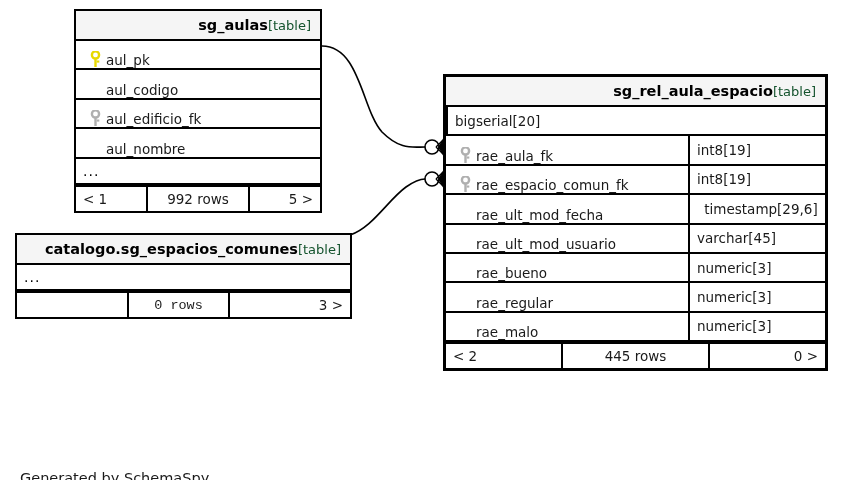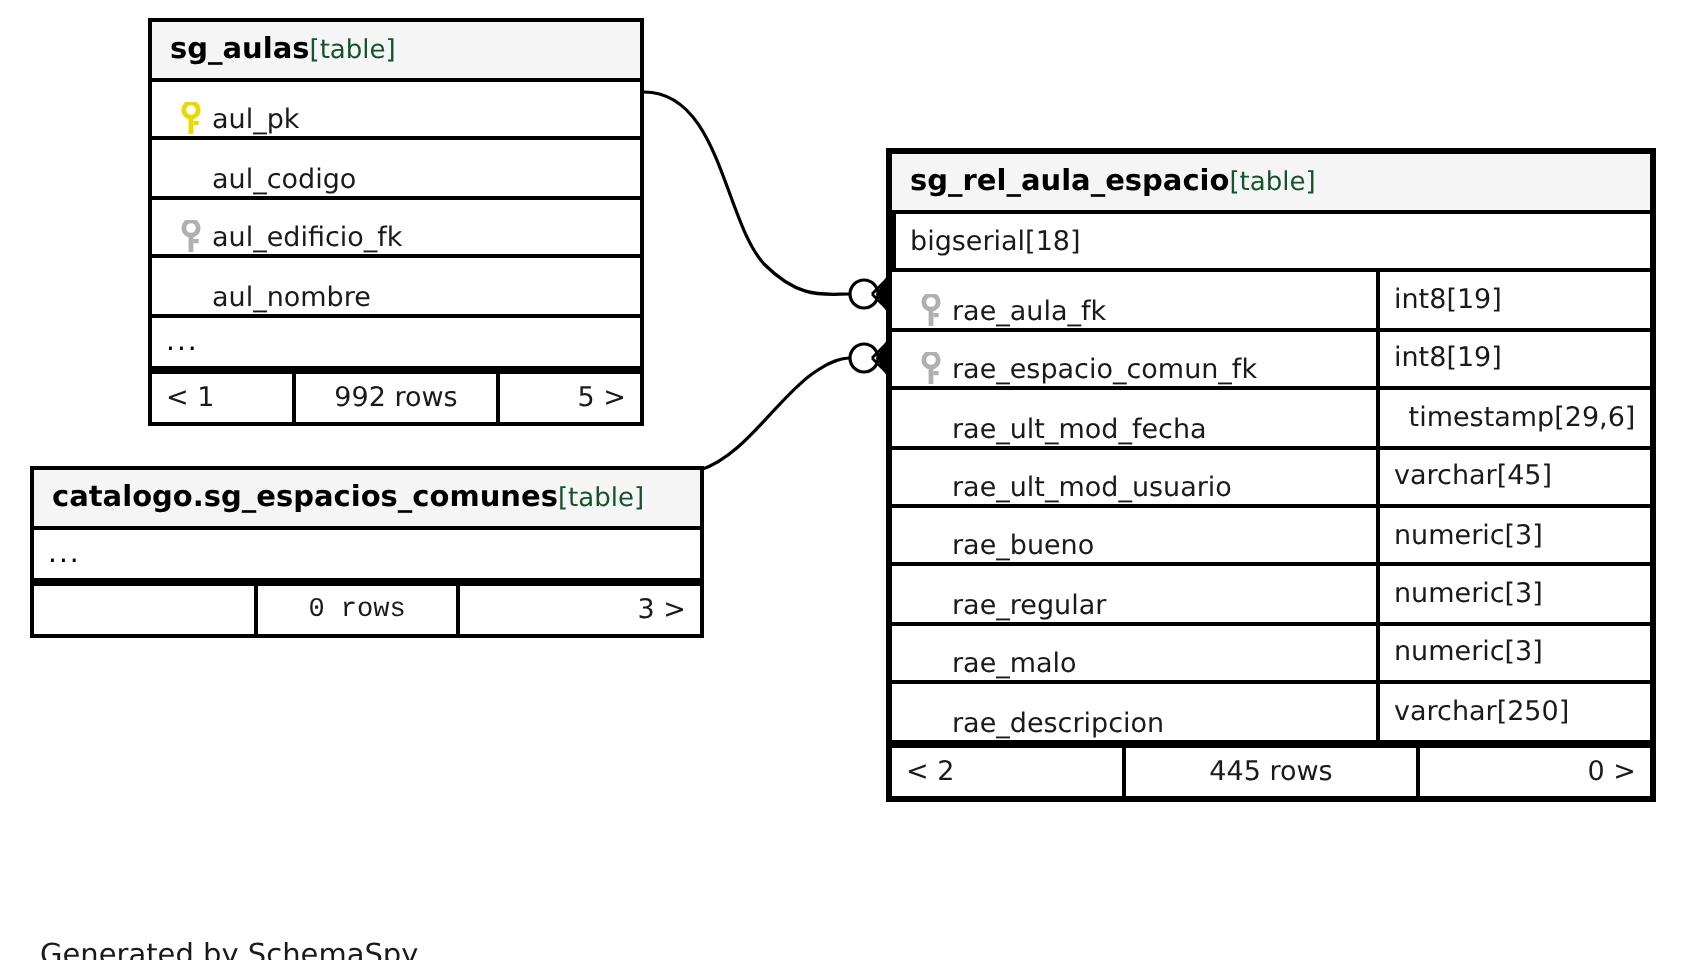--- a/index.html
+++ b/index.html
@@ -34,21 +34,21 @@
     background: #ffffff;
     border: 2px solid #000000;
     box-sizing: border-box;
   }
   .table-box.thick {
     border-width: 3px;
   }
   .tb-header {
     display: flex;
     align-items: center;
-    justify-content: flex-start;
+    justify-content: flex-end;
     background: #f5f5f5;
     border-bottom: 2px solid #000000;
     box-sizing: border-box;
     padding: 0 9px;
     height: 30px;
   }
   .tb-title {
     font-weight: bold;
     font-size: 14.5px;
     color: #000000;
@@ -239,21 +239,21 @@
   </div>
 
   <div class="table-box thick" style="left:443px; top:74px; width:385px;">
     <div class="tb-header">
       <span class="tb-title">sg_rel_aula_espacio</span>
       <span class="tb-kind">[table]</span>
     </div>
 
     <div class="tb-row">
       <div class="cell-type" style="flex:0 0 137px;">
-        <span class="type-label">bigserial[18]</span>
+        <span class="type-label">bigserial[20]</span>
       </div>
     </div>
 
     <div class="tb-row">
       <div class="cell-name">
         <span class="keyslot">
           <svg width="11" height="17" viewBox="0 0 11 17" xmlns="http://www.w3.org/2000/svg">
             <circle cx="5.5" cy="4" r="3.6" fill="none" stroke="#b0b0b0" stroke-width="2.4"></circle>
             <rect x="4.3" y="6.5" width="2.4" height="9.5" fill="#b0b0b0"></rect>
             <rect x="6.7" y="9.5" width="2.6" height="2.1" fill="#b0b0b0"></rect>
@@ -326,29 +326,20 @@
     <div class="tb-row">
       <div class="cell-name">
         <span class="keyslot"></span>
         <span class="col-label">rae_malo</span>
       </div>
       <div class="cell-type" style="flex:0 0 137px;">
         <span class="type-label">numeric[3]</span>
       </div>
     </div>
 
-    <div class="tb-row">
-      <div class="cell-name">
-        <span class="keyslot"></span>
-        <span class="col-label">rae_descripcion</span>
-      </div>
-      <div class="cell-type" style="flex:0 0 137px;">
-        <span class="type-label">varchar[250]</span>
-      </div>
-    </div>
 
     <div class="tb-footer">
       <div class="ft-cell ft-left" style="flex:0 0 115px;">&lt; 2</div>
       <div class="ft-cell ft-mid" style="flex:1 1 auto;">445 rows</div>
       <div class="ft-cell ft-right" style="flex:0 0 115px;">0 &gt;</div>
     </div>
   </div>
 
   <div class="caption">Generated by SchemaSpy</div>
 

